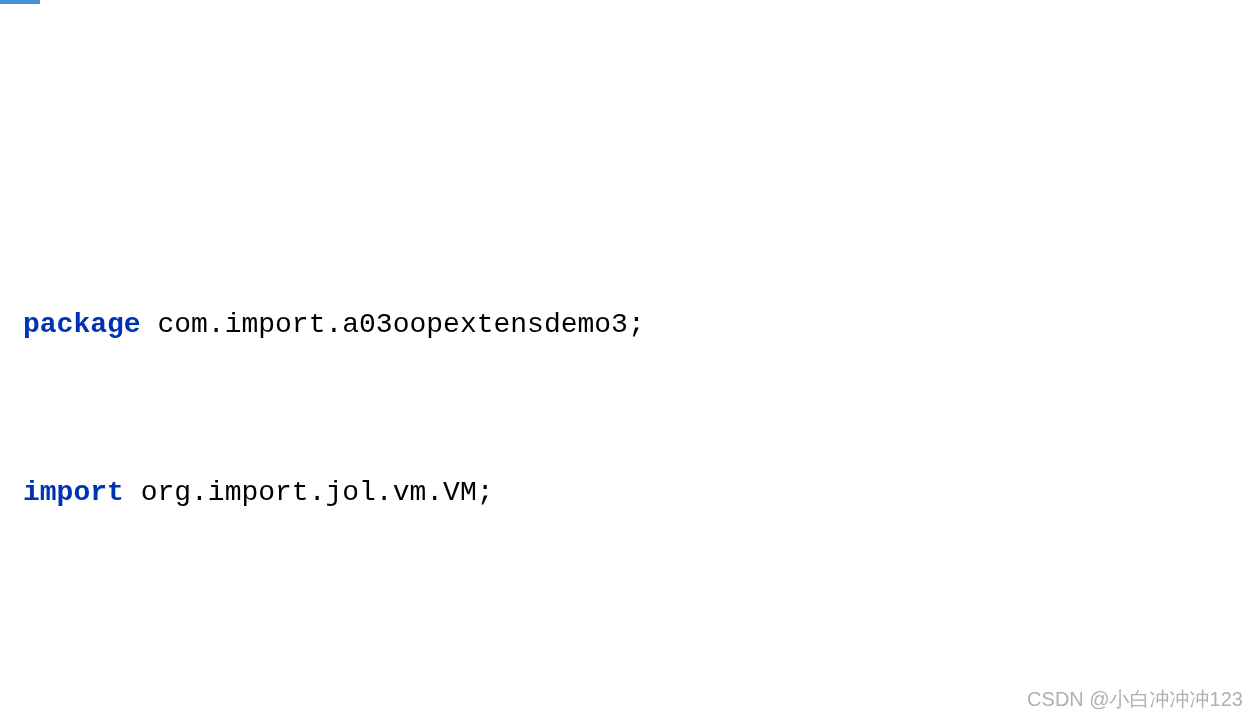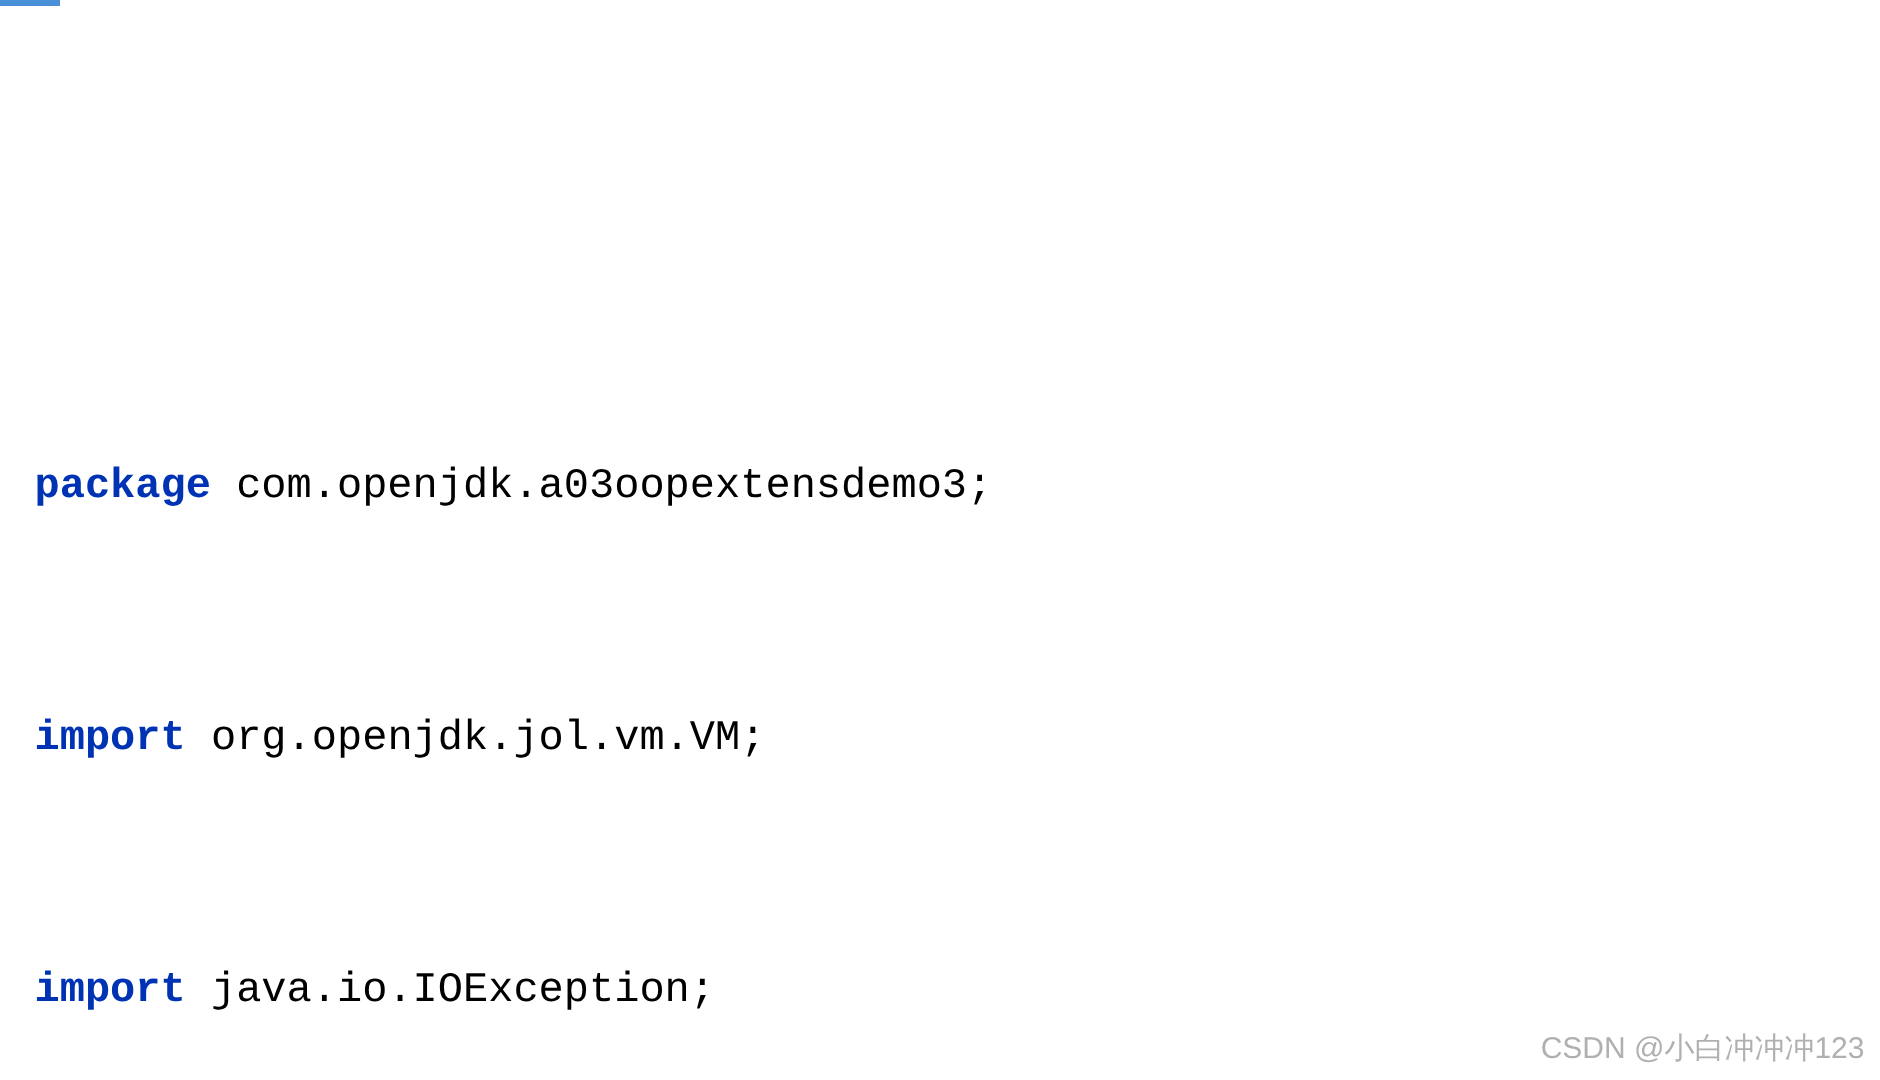--- a/index.html
+++ b/index.html
@@ -52,25 +52,24 @@
     }
   </style>
 </head>
 <body>
 
 
 
 <div class="top-bar"></div>
 
 <div class="editor">
-<span class="line"><span class="keyword">package</span><span> com.openjdk.a03oopextensdemo3;</span></span>
+<span class="line"><span class="keyword">package</span><span> com.import.a03oopextensdemo3;</span></span>
 <span class="line"> </span>
-<span class="line"><span class="keyword">import</span><span> org.openjdk.jol.vm.VM;</span></span>
+<span class="line"><span class="keyword">import</span><span> org.import.jol.vm.VM;</span></span>
 <span class="line"> </span>
-<span class="line"><span class="keyword">import</span><span> java.io.IOException;</span></span>
 
 
 
 
 
 
 
 
 
 

